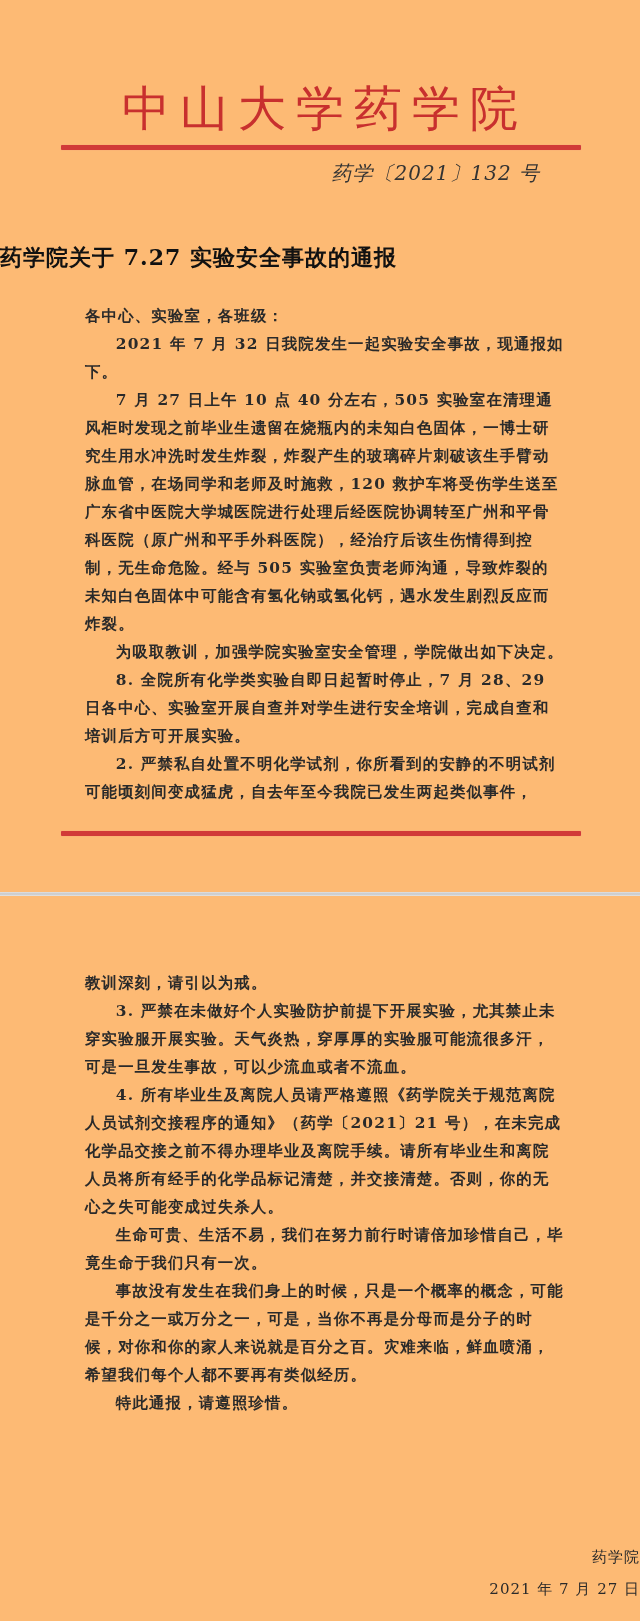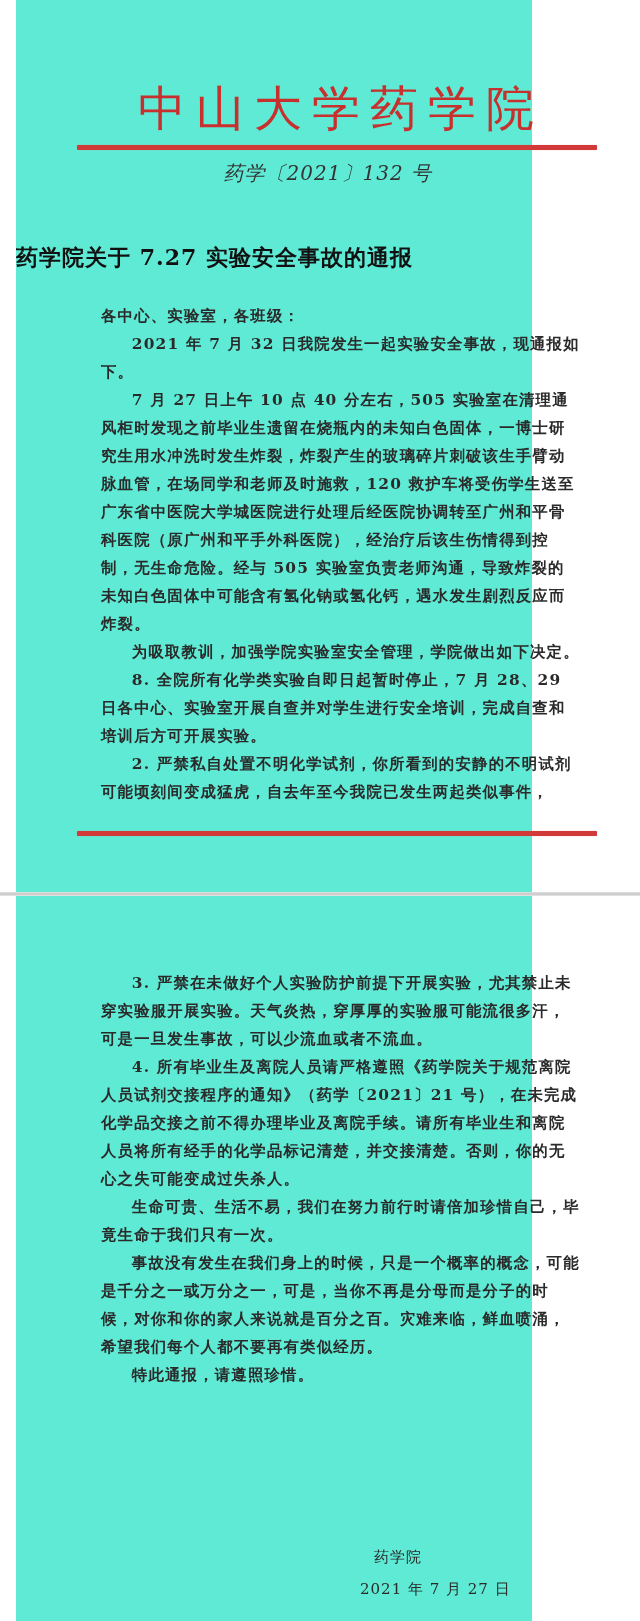--- a/index.html
+++ b/index.html
@@ -1,21 +1,21 @@
 <!DOCTYPE html>
 <html><head>
   <meta charset="utf-8">
   <style>
     html, body { margin: 0; padding: 0; background: #ffffff; }
     body {
       width: 640px; height: 1621px; position: relative; overflow: hidden;
       font-family: "DejaVu Serif", "Liberation Serif", serif;
       color: #222222;
     }
-    .page { position: absolute; left: 16px; width: 516px; background: #5eead4; }
+    .page { position: absolute; left: 0; width: 640px; background: #fdba74; }
     #page1 { top: 0; height: 893px; }
     #page2 { top: 896px; height: 725px; }
     .page-divider {
       position: absolute; left: 0; top: 892px; width: 640px; height: 4px;
       background: linear-gradient(#e2e2e2, #c8c8c8, #e6e6e6);
     }
     .org-header {
       position: absolute; top: 78px; left: 0; width: 640px; text-align: center;
       font-family: "DejaVu Serif", "Liberation Serif", serif;
       font-size: 48px; letter-spacing: 10px; color: #c8302e; line-height: 60px;
@@ -36,21 +36,21 @@
     }
     .text-block {
       position: absolute; left: 85px; width: 480px;
       font-size: 15.4px; line-height: 28px; color: #2a2a2a;
       letter-spacing: 1.2px;
     }
     .text-block p { margin: 0; font-weight: bold; }
     .indent { text-indent: 2em; }
     .signature {
       position: absolute; left: 0; width: 640px;
-      font-size: 15px; color: #2a2a2a; letter-spacing: 1px;
+      font-size: 15px; color: #2a2a2a; letter-spacing: 1px; text-align: right;
     }
   </style>
 </head>
 <body>
 
 <div id="page1" class="page">
   <div class="org-header">中山大学药学院</div>
   <div class="red-rule" style="top:145px;"></div>
   <div class="doc-number">药学〔2021〕132 号</div>
 
@@ -65,20 +65,21 @@
     <p class="indent">2. 严禁私自处置不明化学试剂，你所看到的安静的不明试剂可能顷刻间变成猛虎，自去年至今我院已发生两起类似事件，</p>
   </div>
 
   <div class="red-rule" style="top:831px;"></div>
 </div>
 
 <div class="page-divider"></div>
 
 <div id="page2" class="page">
   <div class="text-block" style="top:73px;">
+    <p>教训深刻，请引以为戒。</p>
     <p class="indent">3. 严禁在未做好个人实验防护前提下开展实验，尤其禁止未穿实验服开展实验。天气炎热，穿厚厚的实验服可能流很多汗，可是一旦发生事故，可以少流血或者不流血。</p>
     <p class="indent">4. 所有毕业生及离院人员请严格遵照《药学院关于规范离院人员试剂交接程序的通知》（药学〔2021〕21 号），在未完成化学品交接之前不得办理毕业及离院手续。请所有毕业生和离院人员将所有经手的化学品标记清楚，并交接清楚。否则，你的无心之失可能变成过失杀人。</p>
     <p class="indent">生命可贵、生活不易，我们在努力前行时请倍加珍惜自己，毕竟生命于我们只有一次。</p>
     <p class="indent">事故没有发生在我们身上的时候，只是一个概率的概念，可能是千分之一或万分之一，可是，当你不再是分母而是分子的时候，对你和你的家人来说就是百分之百。灾难来临，鲜血喷涌，希望我们每个人都不要再有类似经历。</p>
     <p class="indent">特此通报，请遵照珍惜。</p>
   </div>
 
   <div class="signature" style="top:652px; padding-left:358px; box-sizing:border-box;">药学院</div>
   <div class="signature" style="top:684px; padding-left:344px; box-sizing:border-box;">2021 年 7 月 27 日</div>
 </div>

